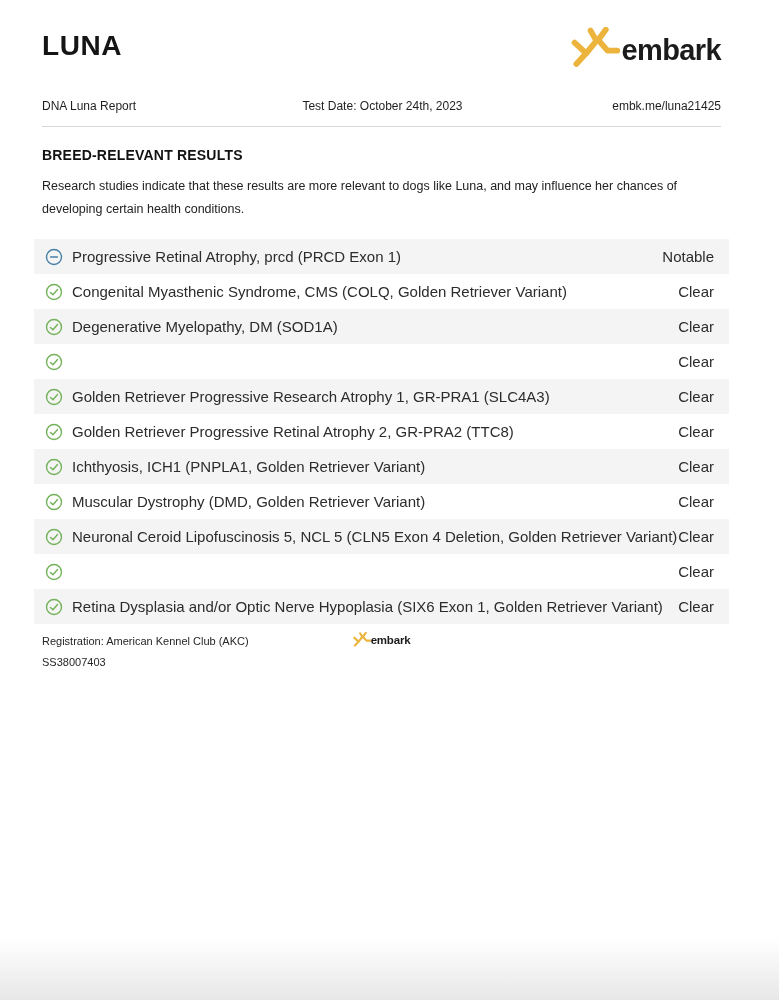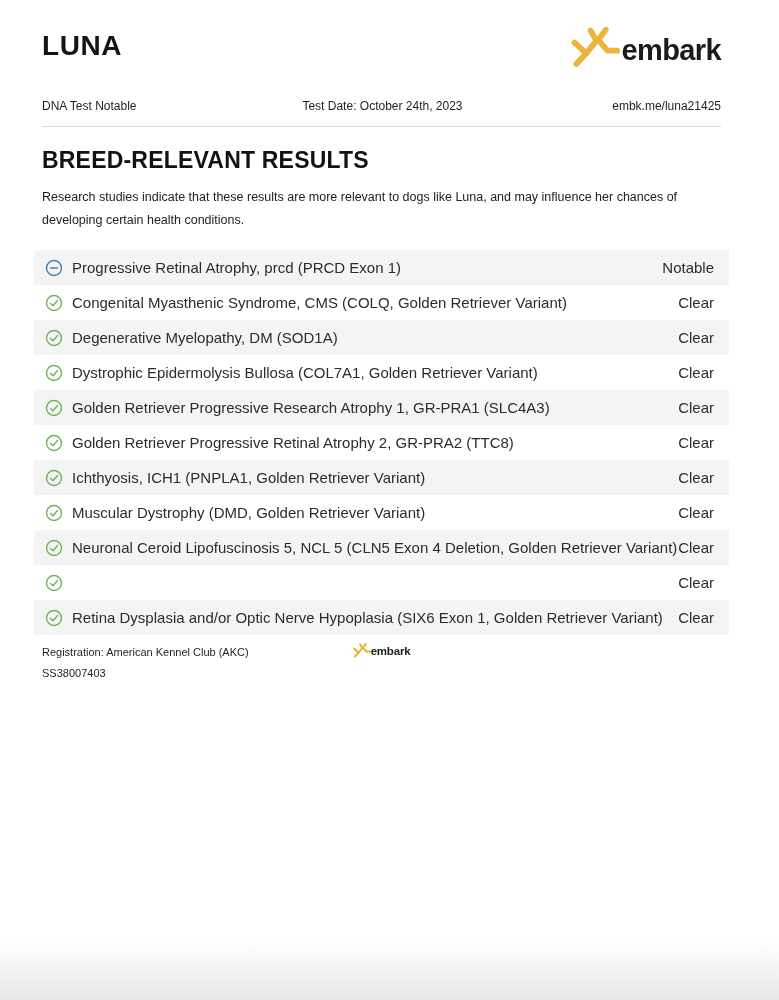--- a/index.html
+++ b/index.html
@@ -49,21 +49,21 @@
     border-bottom: 1px solid #d9d9d9;
     font-size: 12px;
     color: #1f1f1f;
   }
   .subheader .mid { position: absolute; left: 2px; right: 0; text-align: center; }
   .subheader { position: relative; }
 
   
   .section-title {
     margin: 20px 8px 0 8px;
-    font-size: 23px;
+    font-size: 14px;
     font-weight: 700;
     letter-spacing: 0.2px;
     color: #121212;
   }
   .desc {
     margin: 12px 8px 0 8px;
     font-size: 12.5px;
     line-height: 1.8;
     color: #222222;
     max-width: 656px;
@@ -129,21 +129,21 @@
       <svg class="dog" viewBox="0 0 110 90" fill="none" stroke="#ecb43c" stroke-width="13" stroke-linecap="round" stroke-linejoin="round">
         <path d="M 8,34 L 34,58 L 12,82"></path>
         <path d="M 34,58 L 57,30 L 44,7"></path>
         <path d="M 78,5 L 61,28 L 82,52 L 104,52"></path>
       </svg>
       <span class="brand-text">embark</span>
     </div>
   </div>
 
   <div class="subheader">
-    <span>DNA Test Notable</span>
+    <span>DNA Luna Report</span>
     <span class="mid">Test Date: October 24th, 2023</span>
     <span>embk.me/luna21425</span>
   </div>
 
   <h2 class="section-title">BREED-RELEVANT RESULTS</h2>
   <p class="desc">Research studies indicate that these results are more relevant to dogs like Luna, and may influence her chances of developing certain health conditions.</p>
 
   <div class="results" id="results">
       <div class="row">
     <span class="icon">
@@ -175,21 +175,20 @@
     <span class="label">Degenerative Myelopathy, DM (SOD1A)</span>
     <span class="status">Clear</span>
   </div>
       <div class="row">
     <span class="icon">
           <svg viewBox="0 0 18 18" fill="none" stroke="#73b25a" stroke-width="1.4" stroke-linecap="round" stroke-linejoin="round">
             <circle cx="9" cy="9" r="7.5"></circle>
             <path d="M 5.5,9.4 L 8,11.8 L 12.5,6.5"></path>
           </svg>
         </span>
-    <span class="label">Dystrophic Epidermolysis Bullosa (COL7A1, Golden Retriever Variant)</span>
     <span class="status">Clear</span>
   </div>
       <div class="row">
     <span class="icon">
           <svg viewBox="0 0 18 18" fill="none" stroke="#73b25a" stroke-width="1.4" stroke-linecap="round" stroke-linejoin="round">
             <circle cx="9" cy="9" r="7.5"></circle>
             <path d="M 5.5,9.4 L 8,11.8 L 12.5,6.5"></path>
           </svg>
         </span>
     <span class="label">Golden Retriever Progressive Research Atrophy 1, GR-PRA1 (SLC4A3)</span>

